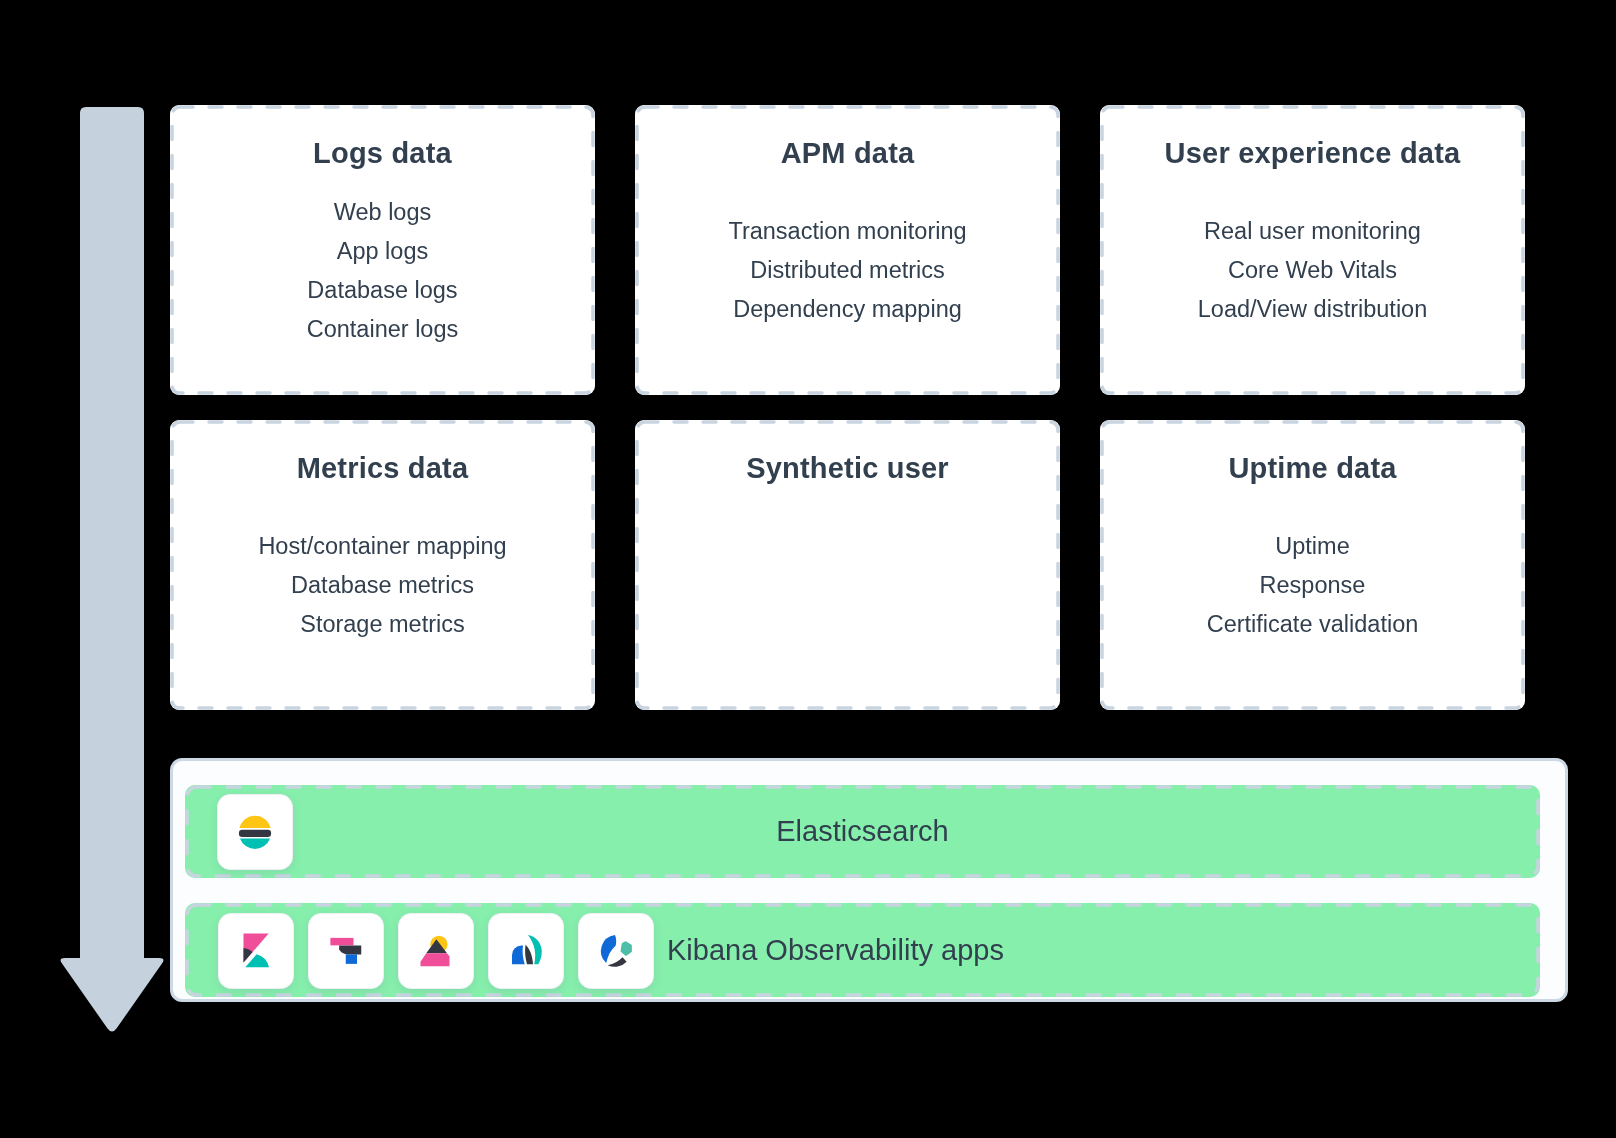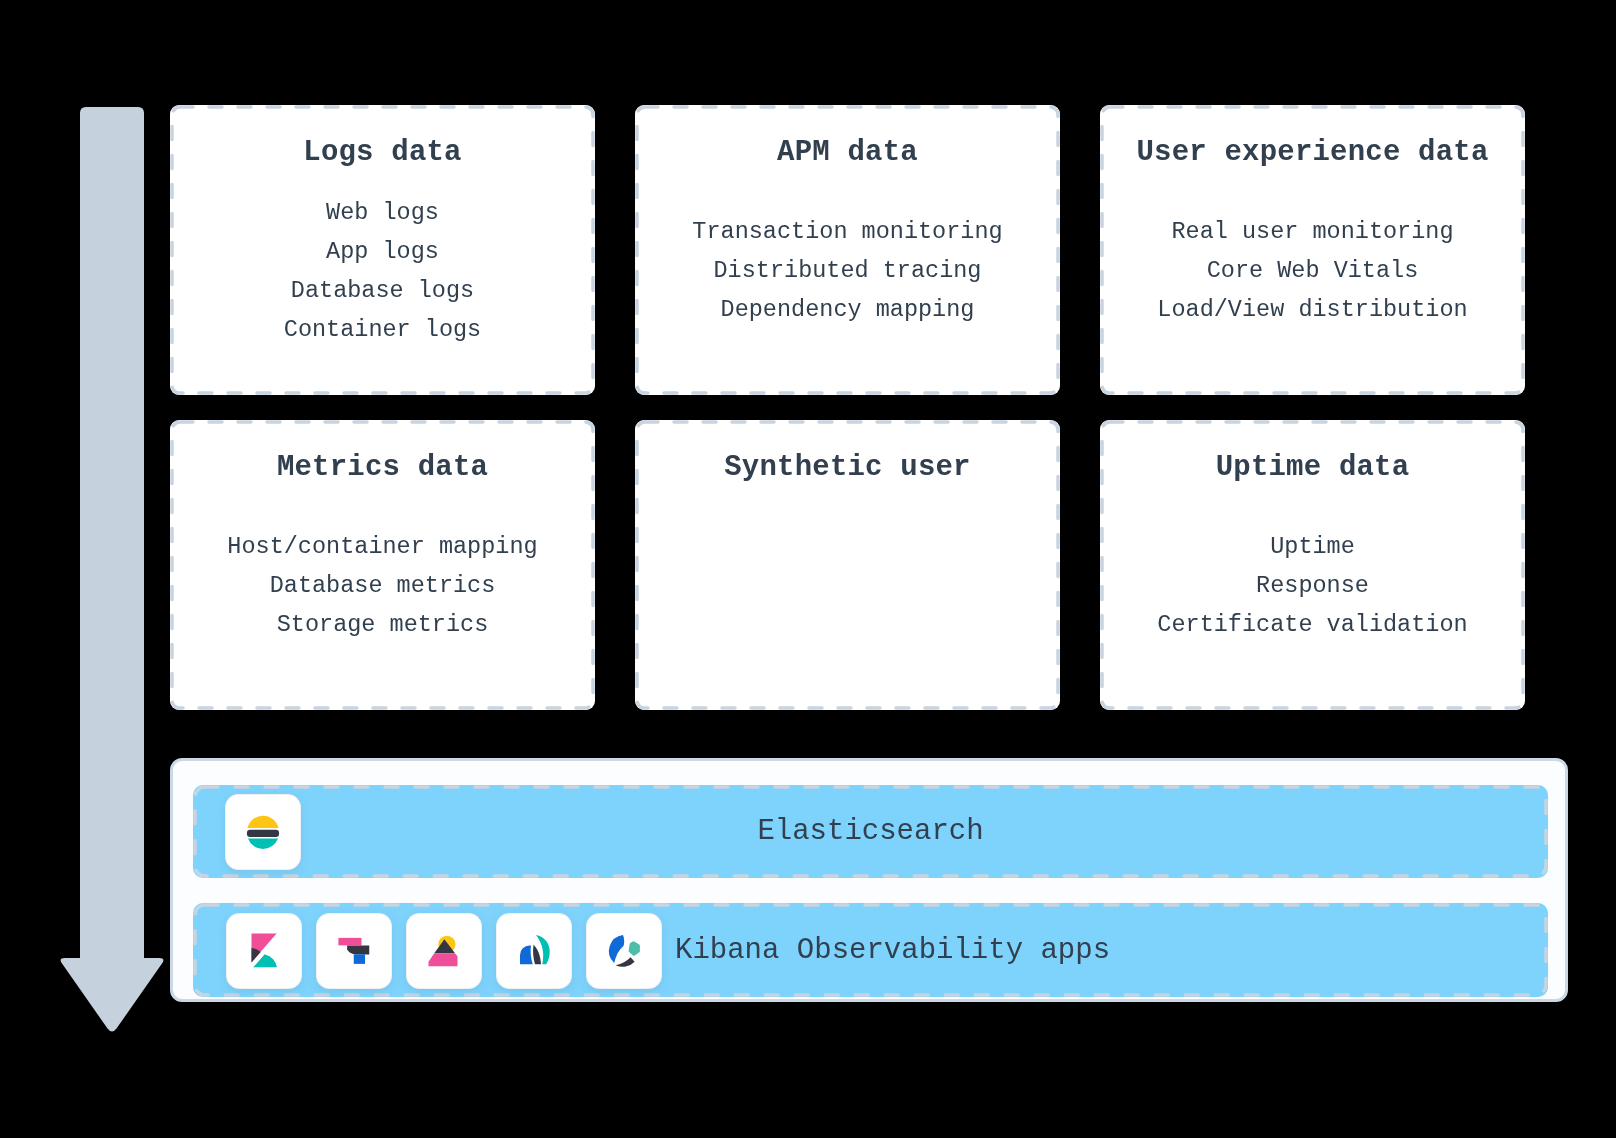--- a/index.html
+++ b/index.html
@@ -1,34 +1,34 @@
 <!DOCTYPE html>
 <html><head>
 <meta charset="utf-8">
 <style>
   html,body{margin:0;padding:0;background:#000;}
   .stage{position:relative;width:1616px;height:1138px;background:#000;overflow:hidden;
-         font-family:Liberation Mono, monospace;color:#313f4e;}
+         font-family:Liberation Sans, sans-serif;color:#313f4e;}
 
   
   .arrow{position:absolute;left:0;top:0;}
 
   
   .card{position:absolute;width:425px;height:290px;background:#fff;border-radius:9px;
         display:flex;flex-direction:column;align-items:center;padding-top:30px;box-sizing:border-box;}
   .card .dash{position:absolute;left:0;top:0;pointer-events:none;}
   .card h3{margin:0;font-size:29px;line-height:36px;font-weight:700;letter-spacing:.2px;}
   .card .items{flex:1;display:flex;flex-direction:column;justify-content:center;
                padding-bottom:25px;text-align:center;}
   .card .item{font-size:23.5px;line-height:39px;}
 
   
   .pipeline{position:absolute;left:170px;top:758px;width:1398px;height:244px;background:#fcfdfe;
             border:3px solid #ccd8e4;border-radius:12px;box-sizing:border-box;}
-  .prow{position:absolute;left:20px;width:1355px;background:#7dd3fc;border-radius:10px;}
+  .prow{position:absolute;left:12px;width:1355px;background:#86efac;border-radius:10px;}
   .prow .dash{position:absolute;left:0;top:0;pointer-events:none;}
   .row1{top:24px;height:93px;}
   .row2{top:142px;height:94px;}
   .icon-card{position:absolute;width:74px;height:74px;background:#fff;border:1px solid #edf1f6;
              border-radius:13px;display:flex;align-items:center;justify-content:center;
              box-shadow:0 3px 8px rgba(104,125,149,.16);}
   .row-label{position:absolute;top:0;bottom:0;display:flex;align-items:center;font-size:29px;}
   .center-label{left:0;right:0;justify-content:center;}
   .kibana-label{left:482px;}
 </style>
@@ -55,21 +55,21 @@
     </div>
   </div>
 
   <div class="card" style="left:635px;top:105px">
     <svg class="dash" width="425" height="290">
         <rect x="2" y="2" width="421" height="286" rx="8" fill="none" stroke="#c8d4e0" stroke-width="3.5" stroke-dasharray="13 16" stroke-linecap="round"></rect>
       </svg>
     <h3>APM data</h3>
     <div class="items">
       <div class="item">Transaction monitoring</div>
-      <div class="item">Distributed tracing</div>
+      <div class="item">Distributed metrics</div>
       <div class="item">Dependency mapping</div>
     </div>
   </div>
 
   <div class="card" style="left:1100px;top:105px">
     <svg class="dash" width="425" height="290">
         <rect x="2" y="2" width="421" height="286" rx="8" fill="none" stroke="#c8d4e0" stroke-width="3.5" stroke-dasharray="13 16" stroke-linecap="round"></rect>
       </svg>
     <h3>User experience data</h3>
     <div class="items">

